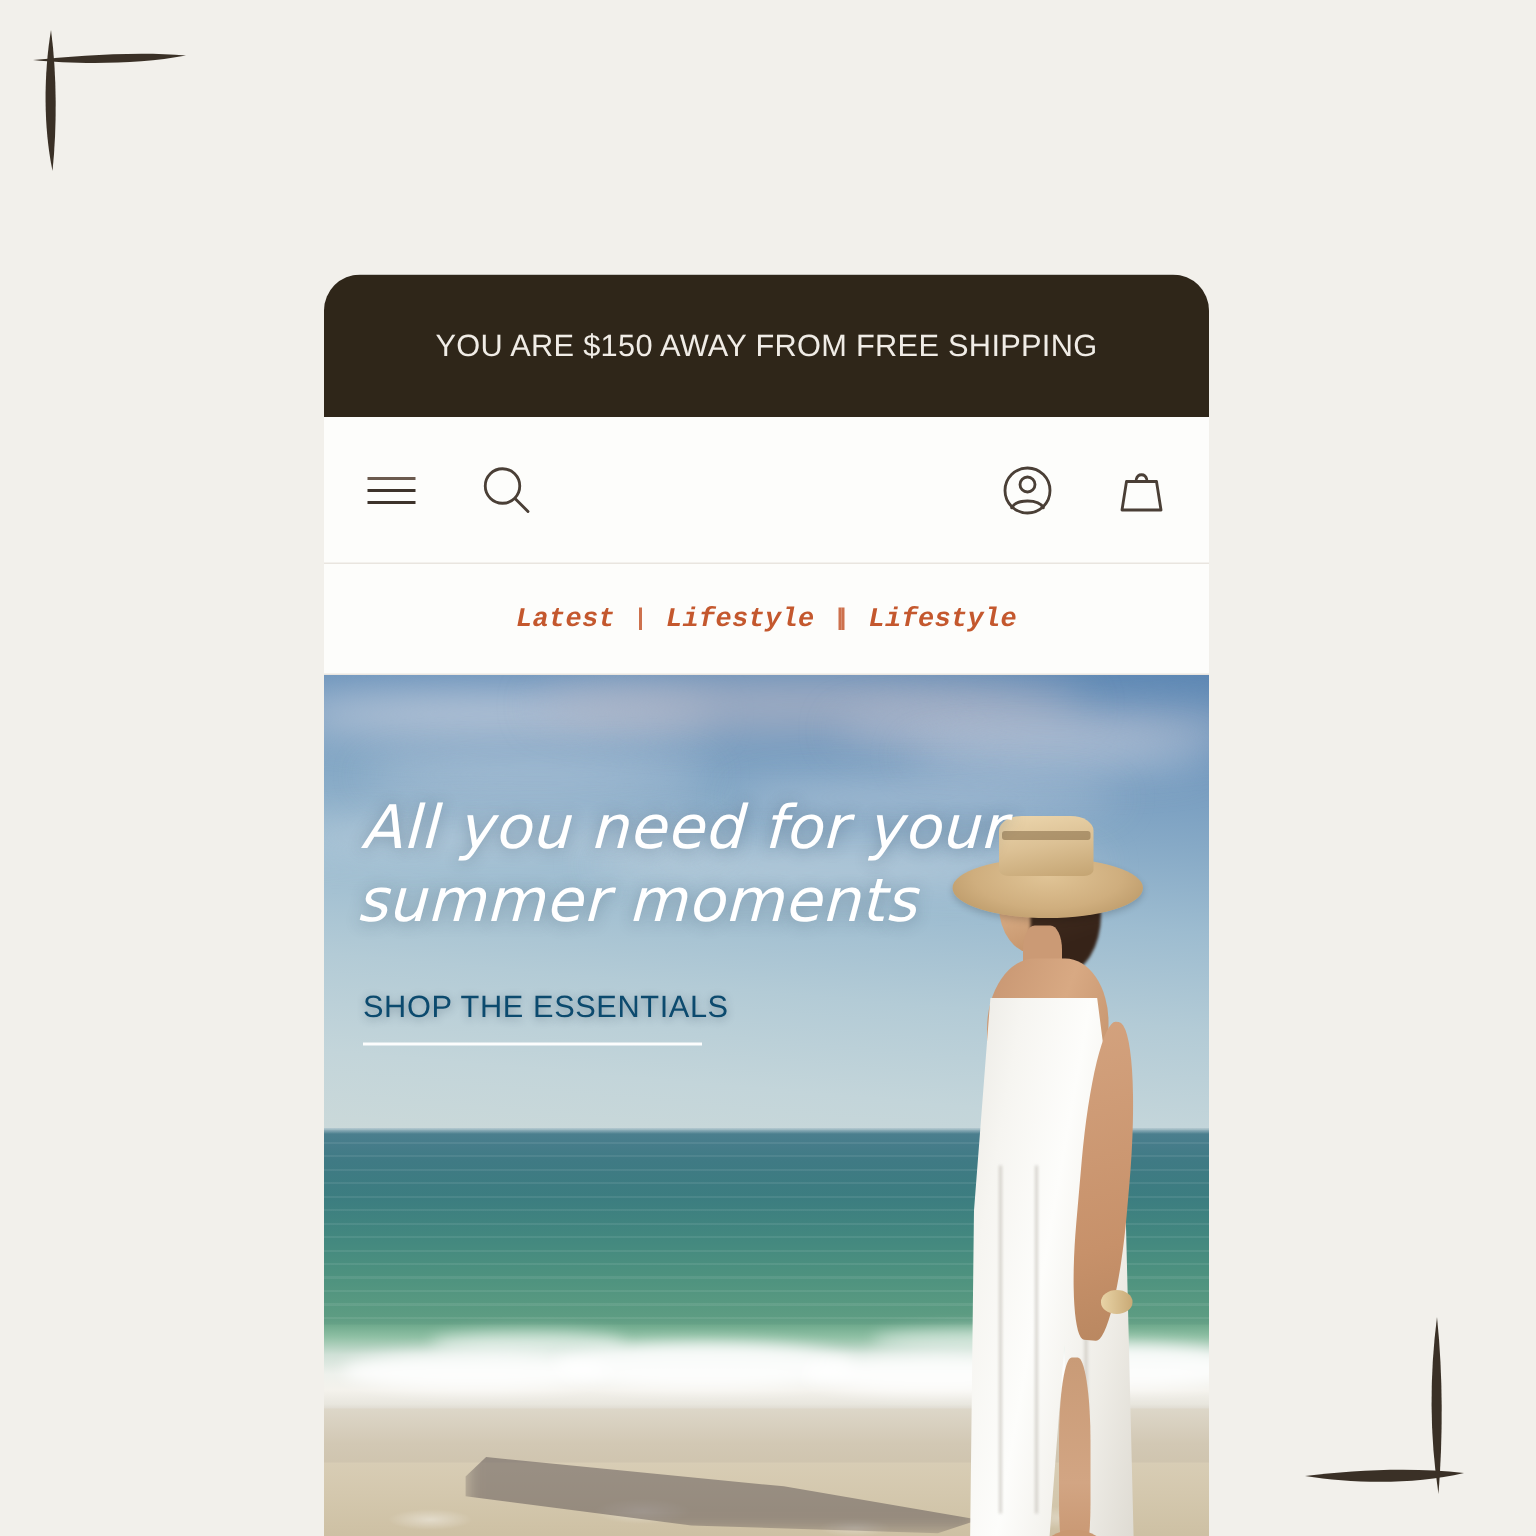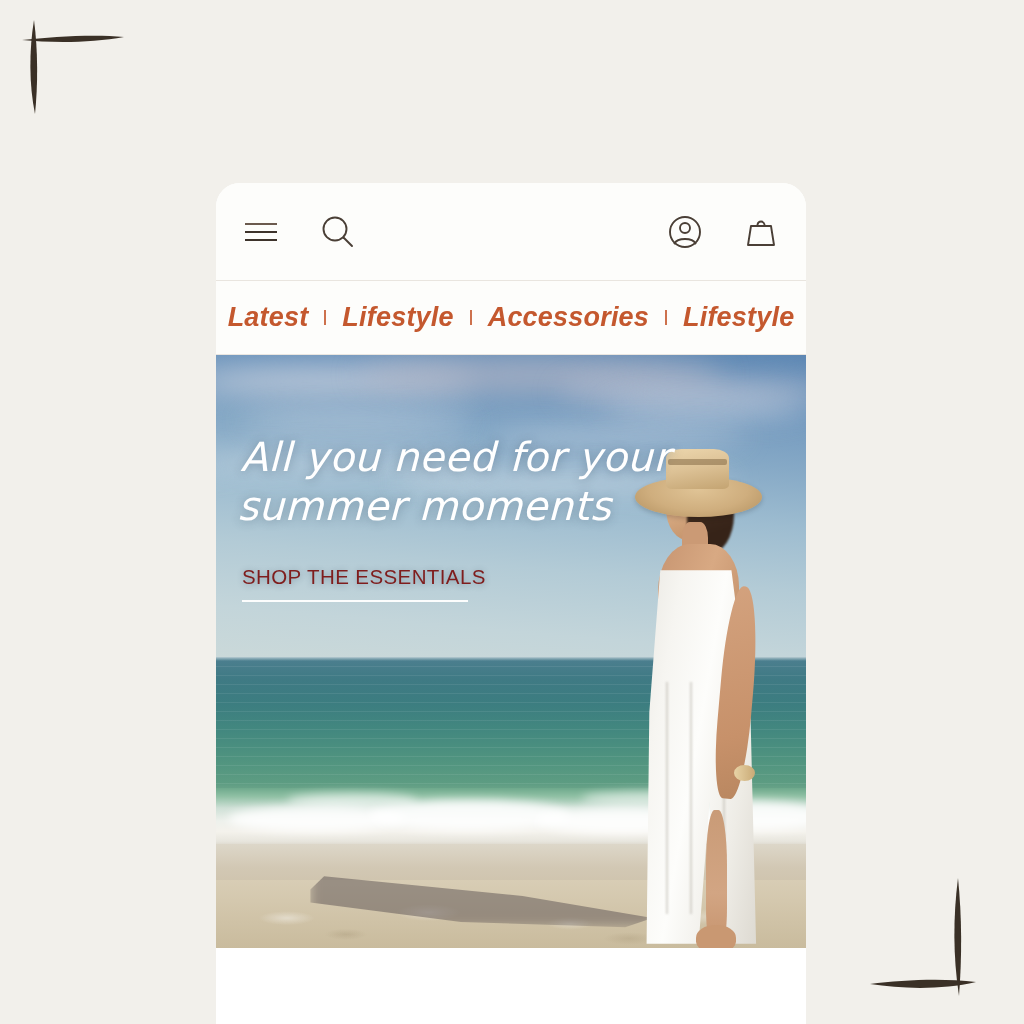--- a/index.html
+++ b/index.html
@@ -104,24 +104,24 @@
     height: 74px;
     background: #fdfdfb;
     display: flex;
     align-items: center;
     justify-content: center;
     gap: 0;
     border-bottom: 1px solid #eae6e0;
   }
 
   .catnav-item {
-    font-family: Liberation Sans, sans-serif;
+    font-family: Liberation Mono, monospace;
     font-style: italic;
     font-weight: 700;
-    font-size: 27px;
+    font-size: 18px;
     color: #c4582e;
     padding: 0 16px;
     cursor: pointer;
     white-space: nowrap;
     letter-spacing: 0.2px;
   }
 
   .catnav-sep {
     width: 2px;
     height: 15px;
@@ -416,21 +416,21 @@
   .hero-headline .line { display: block; white-space: nowrap; }
 
   .hero-cta {
     display: inline-block;
     margin-top: 34px;
     cursor: pointer;
   }
   .hero-cta-label {
     font-size: 20.5px;
     letter-spacing: 0.4px;
-    color: #7f1d1d;
+    color: #0c4a6e;
     text-shadow: 0 1px 6px rgba(40,60,80,0.4);
     display: block;
   }
   .hero-cta-underline {
     display: block;
     margin-top: 11px;
     width: 226px;
     height: 2px;
     background: rgba(255,255,255,0.95);
   }
@@ -447,20 +447,23 @@
 
 <div class="crop-mark" id="crop-br">
   <svg width="120" height="130" viewBox="0 0 120 130">
     <path d="M8 112 C 40 108, 80 106, 114 110 C 80 118, 40 117, 8 112 Z" fill="#3A3026"></path>
     <path d="M96 6 C 100 45, 100 85, 97 124 C 91 85, 91 45, 96 6 Z" fill="#3A3026"></path>
   </svg>
 </div>
 
 <div class="phone">
 
+  <div class="announce">
+    <span>YOU ARE $150 AWAY FROM FREE SHIPPING</span>
+  </div>
 
   <div class="header">
 
     <div class="header-left">
       <div class="icon-btn">
         <svg width="34" height="22" viewBox="0 0 34 22">
           <line x1="1" y1="3" x2="33" y2="3" stroke="#6b5a4e" stroke-width="2.1"></line>
           <line x1="1" y1="11" x2="33" y2="11" stroke="#3d332b" stroke-width="2.1"></line>
           <line x1="1" y1="19" x2="33" y2="19" stroke="#3d332b" stroke-width="2.1"></line>
         </svg>
@@ -490,21 +493,20 @@
       </div>
     </div>
 
   </div>
 
   <div class="catnav">
     <div class="catnav-item">Latest</div>
     <div class="catnav-sep"></div>
     <div class="catnav-item">Lifestyle</div>
     <div class="catnav-sep"></div>
-    <div class="catnav-item">Accessories</div>
     <div class="catnav-sep"></div>
     <div class="catnav-item">Lifestyle</div>
   </div>
 
   <div class="hero">
 
     <div class="hero-sky">
       <div class="cloud c1"></div>
       <div class="cloud c2"></div>
       <div class="cloud c3"></div>

